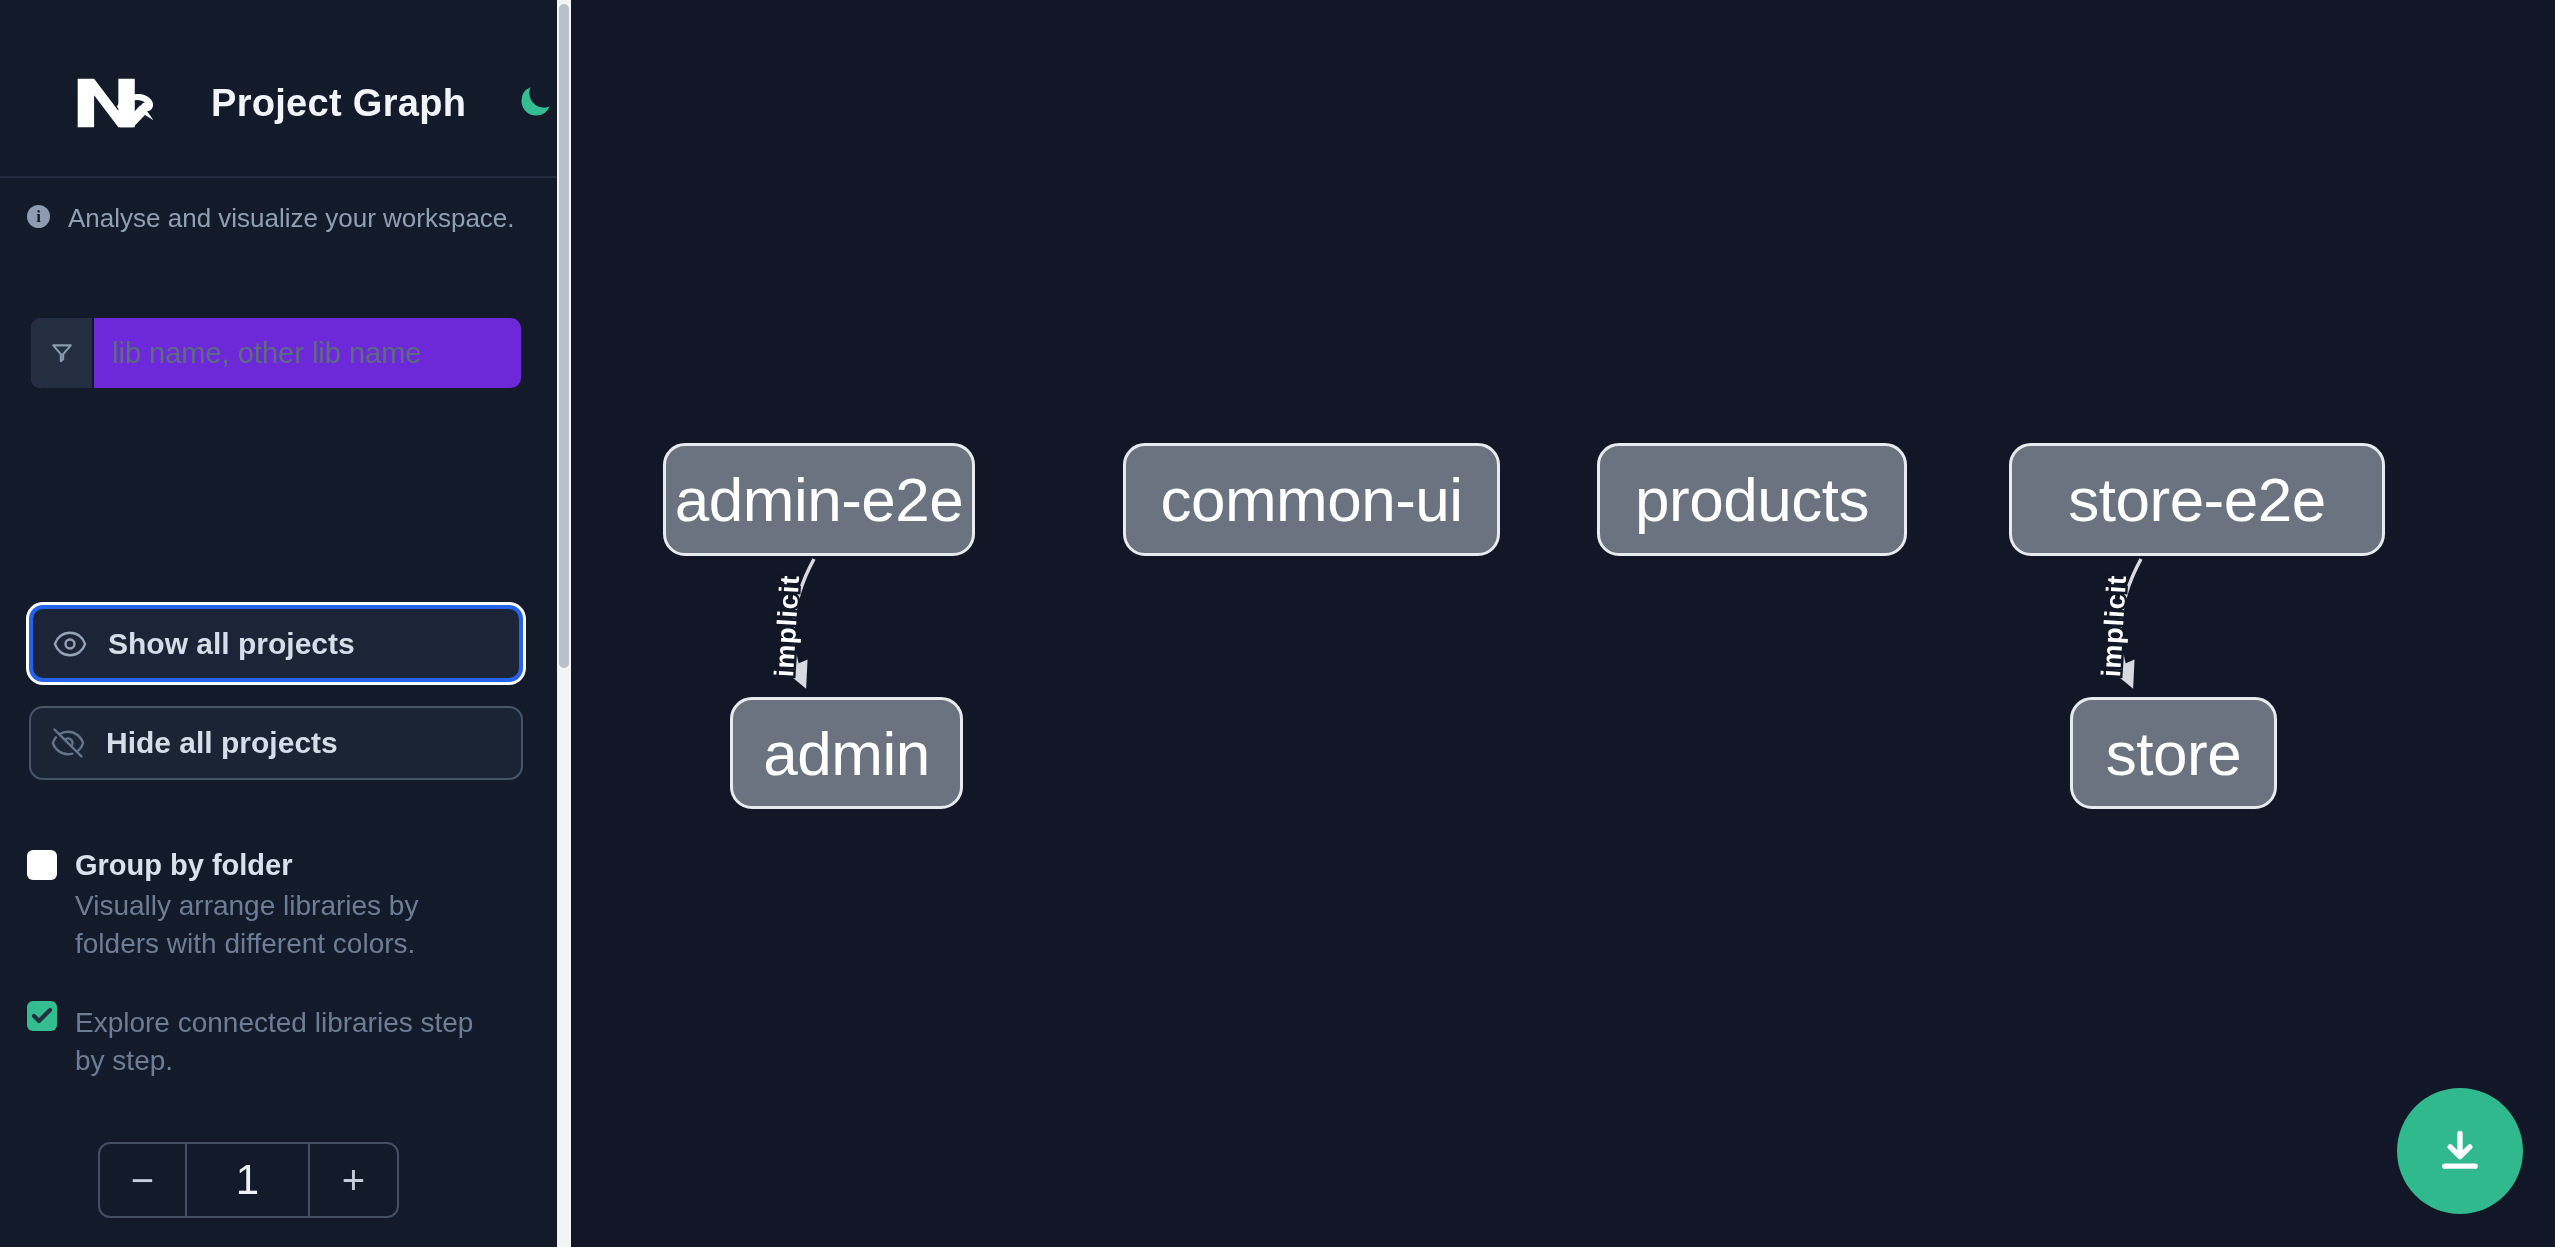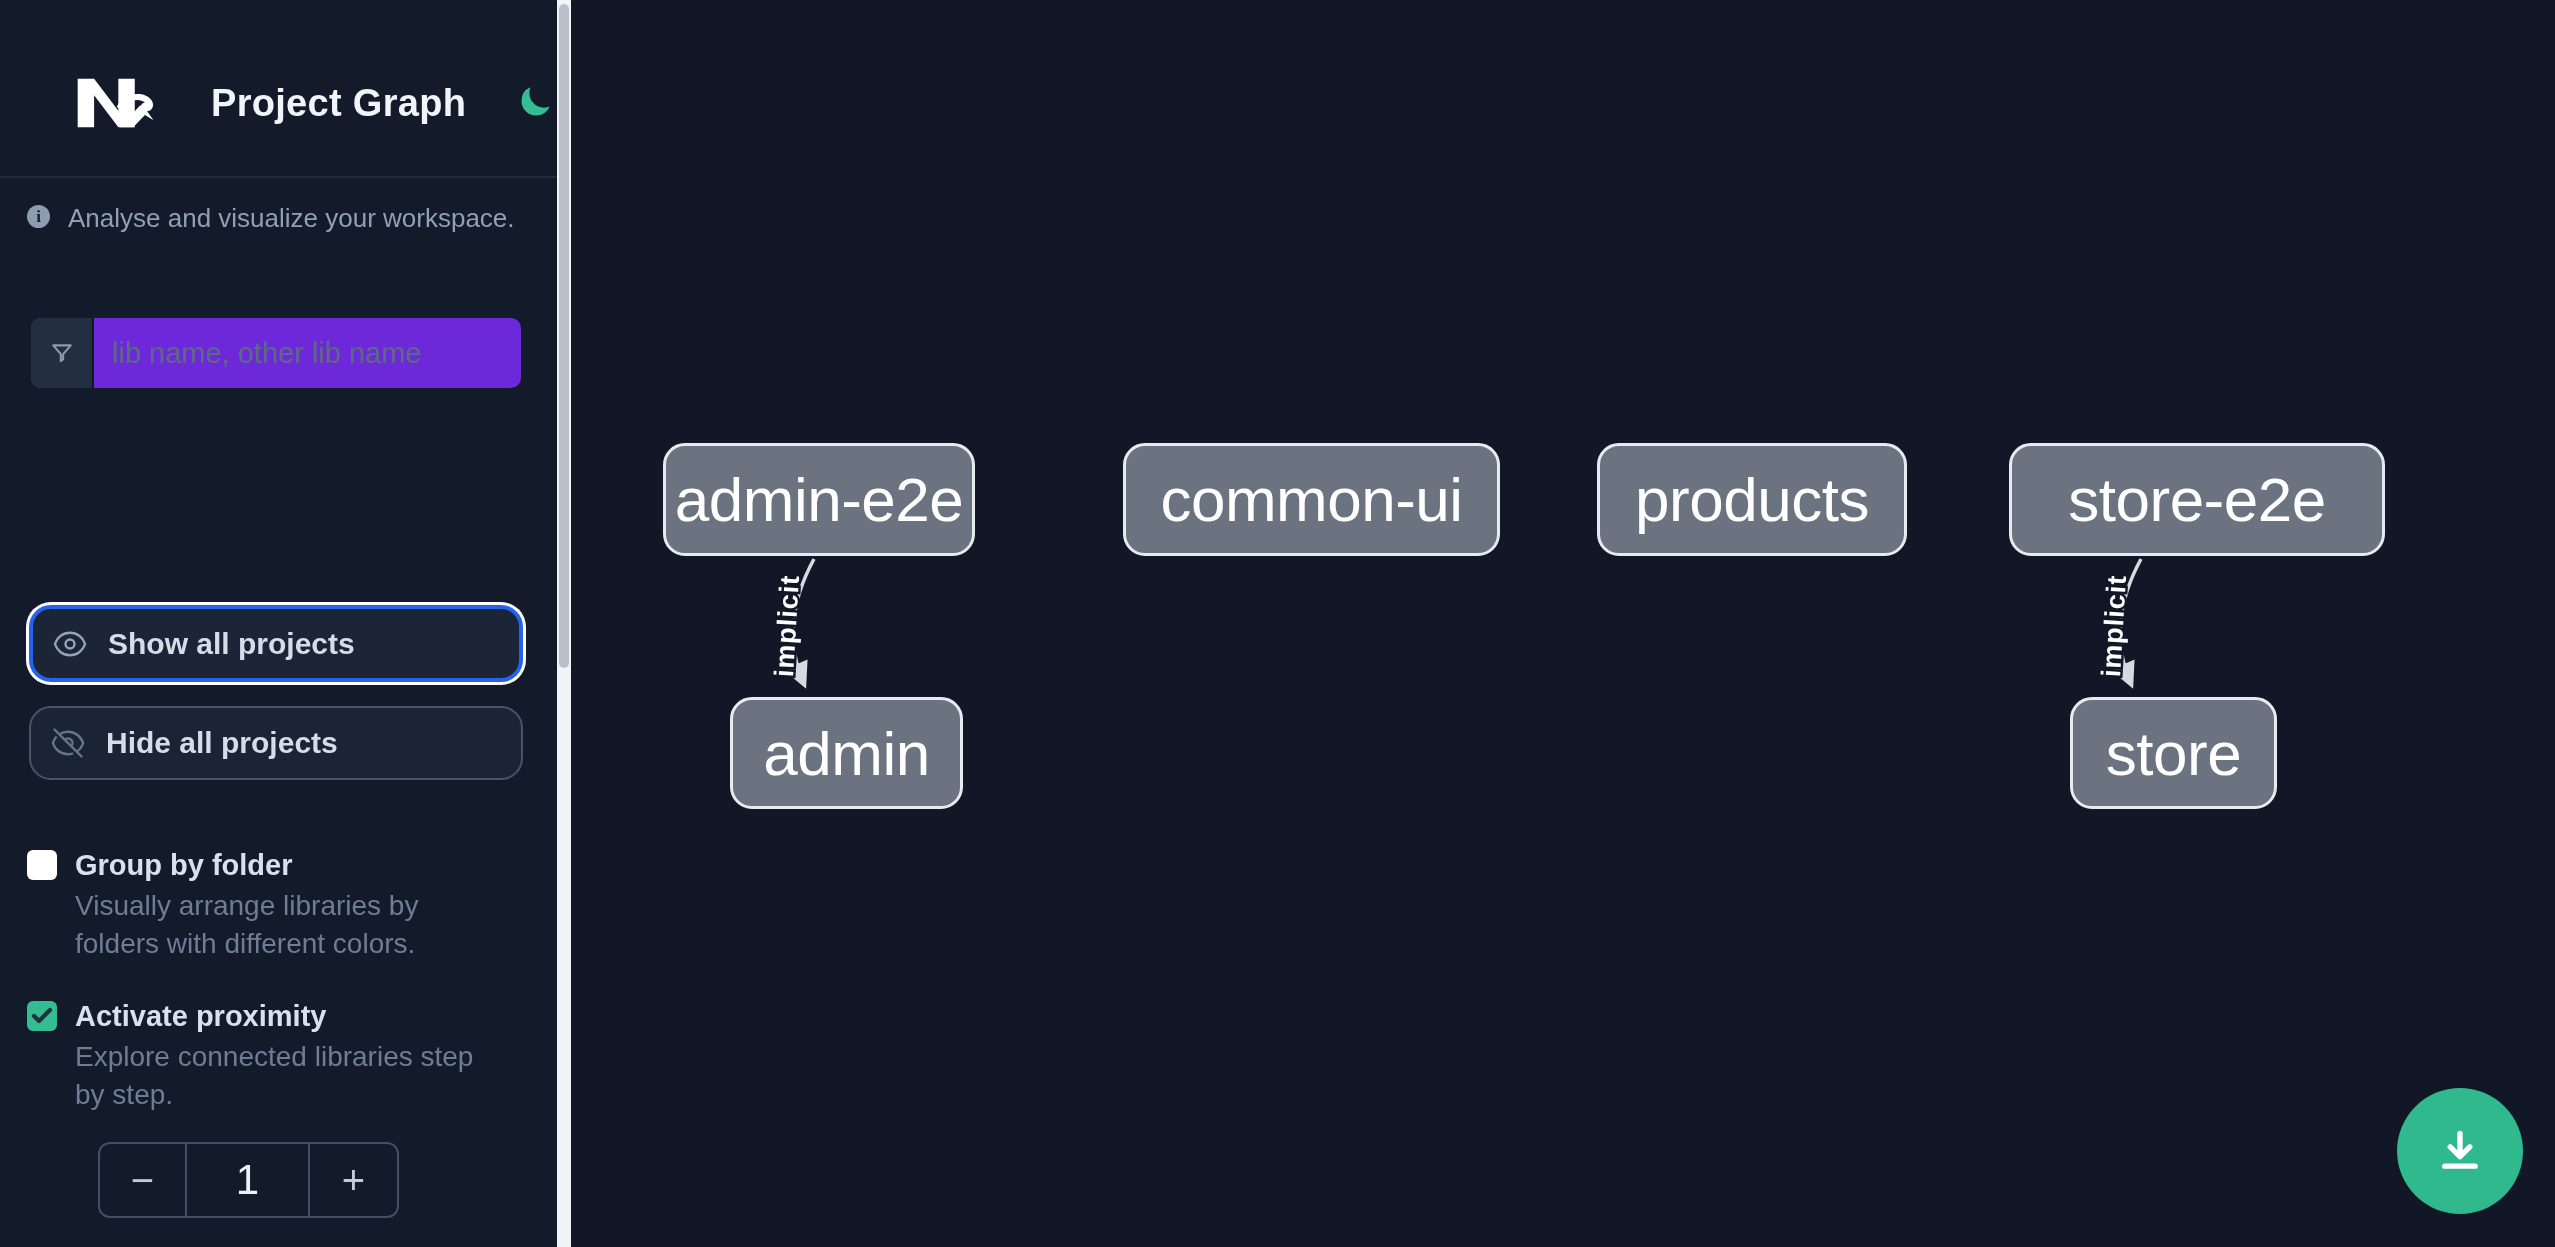--- a/index.html
+++ b/index.html
@@ -63,21 +63,21 @@
   .checkbox.gray  { background:#9ca3af; }
   .checkbox.white { background:#ffffff; }
   .checkbox.green { background:#34bd90; }
   .checkbox svg { width:24px; height:24px; }
   .opt-label { font-size:29px; font-weight:700; color:#d9e1ec; line-height:34px; display:block; }
   .opt-include .opt-label { color:#94a3b8; }
   .opt-desc { font-size:28px; color:#6d7d95; line-height:38px; display:block; margin-top:5px; }
 
   .sb-btn {
     position:absolute; left:29px; width:494px; display:flex; align-items:center;
-    background:#1a2434; border:2px solid #475569; border-radius:22px;
+    background:#1a2434; border:2px solid #475569; border-radius:14px;
     cursor:pointer; padding:0 0 0 19px; font-family:inherit;
   }
   .sb-btn svg { width:36px; height:36px; flex:none; }
   .sb-btn .btn-label { margin-left:20px; font-size:30px; font-weight:700; color:#d5dde8; white-space:nowrap; }
   .btn-show { top:605px; height:77px; border:4px solid #2563eb; box-shadow:0 0 0 3px #ffffff; background:#1b2537; }
   .btn-hide { top:706px; height:74px; }
 
   .stepper {
     position:absolute; left:98px; top:1142px; width:301px; height:76px;
     border:2px solid #434f63; border-radius:12px; display:flex; overflow:hidden;
@@ -181,21 +181,20 @@
       </div>
     </div>
 
     <div class="option opt-activate">
       <div class="checkbox green">
         <svg viewBox="0 0 24 24" fill="none" stroke="#233040" stroke-width="4.2" stroke-linecap="round" stroke-linejoin="round">
           <path d="M20 6L9 17l-5-5"></path>
         </svg>
       </div>
       <div>
-        <span class="opt-label">Activate proximity</span>
         <span class="opt-desc">Explore connected libraries step by step.</span>
       </div>
     </div>
 
     <div class="stepper">
       <button class="step-btn step-dec">−</button>
       <div class="step-value">1</div>
       <button class="step-btn step-inc">+</button>
     </div>
   </aside>

